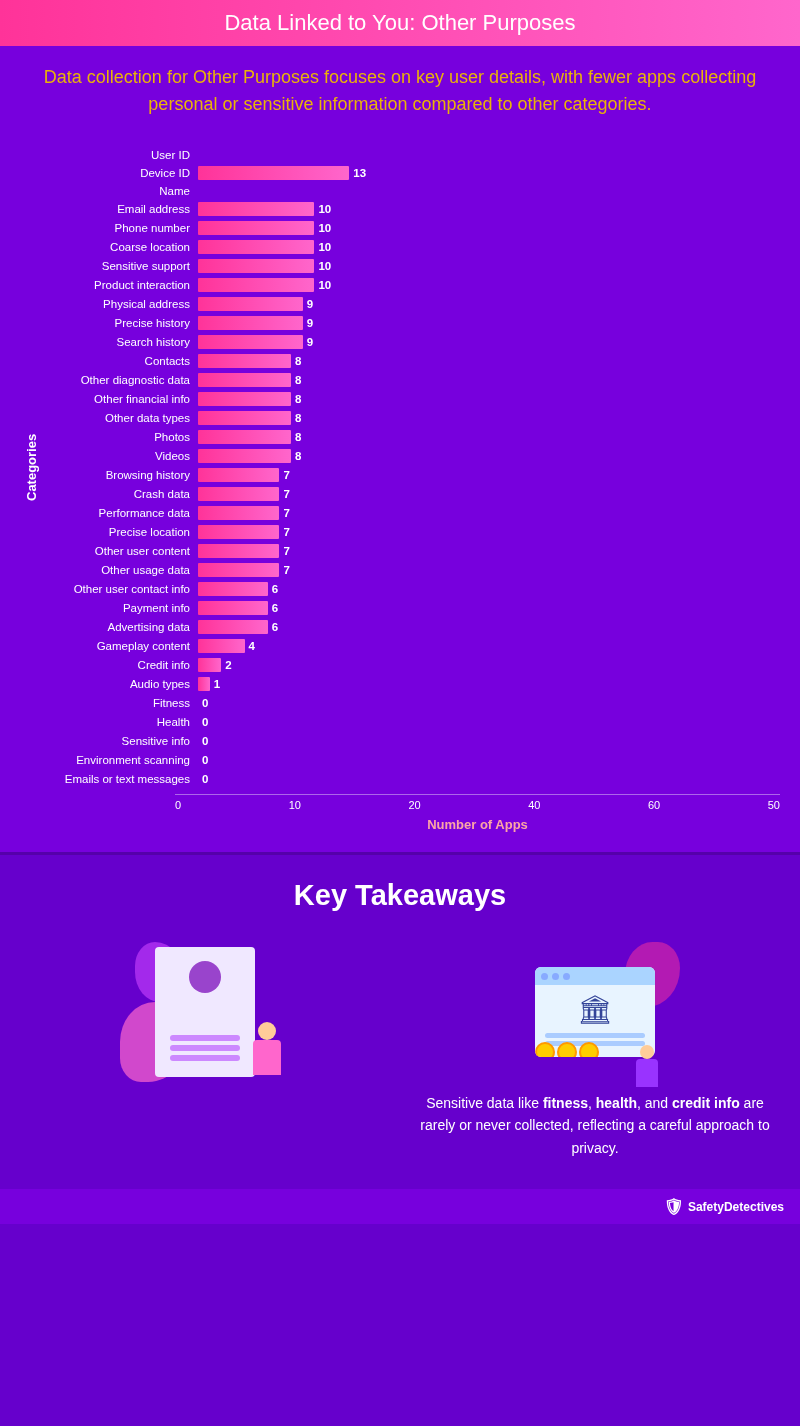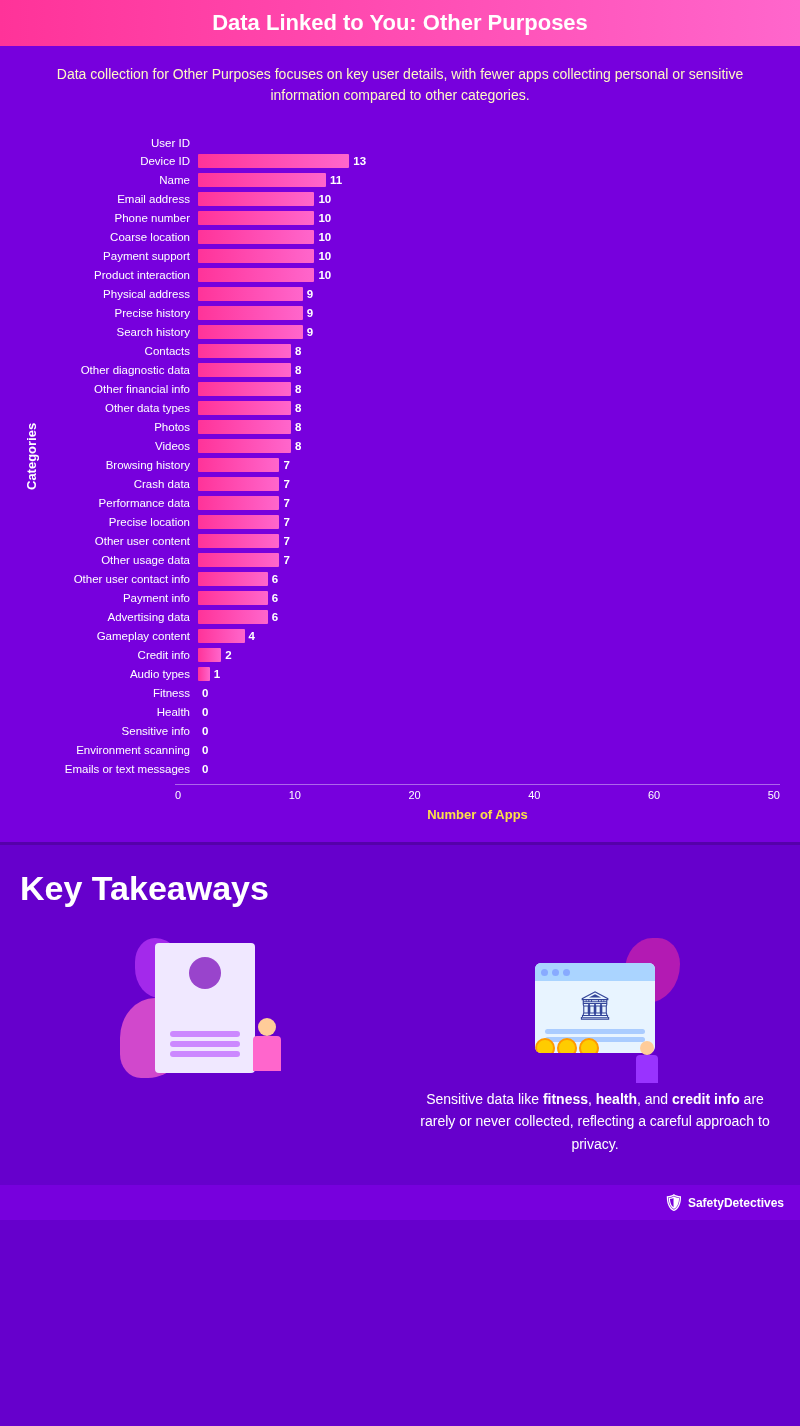--- a/index.html
+++ b/index.html
@@ -11,33 +11,33 @@
     }
 
     
     .header {
       background: linear-gradient(90deg, #ff3399, #ff66cc);
       text-align: center;
       padding: 10px 20px;
     }
     .header h1 {
       font-size: 22px;
-      font-weight: bold;
+      font-weight: normal;
       color: white;
     }
 
     
     .subtitle-section {
       background: #7700dd;
       padding: 18px 40px;
       text-align: center;
     }
     .subtitle-section p {
-      font-size: 14px;
-      color: #fef9c3;
+      font-size: 18px;
+      color: #eab308;
       line-height: 1.5;
     }
 
     
     .chart-section {
       background: #7700dd;
       padding: 10px 20px 20px 20px;
       display: flex;
       flex-direction: column;
     }
@@ -118,39 +118,39 @@
     .x-tick {
       font-size: 11px;
       color: white;
     }
 
     .x-axis-title {
       text-align: center;
       padding-left: 155px;
       font-size: 13px;
       font-weight: bold;
-      color: #fde047;
+      color: #fca5a5;
       margin-top: 6px;
     }
 
     
     .divider {
       height: 3px;
       background: #5500aa;
       margin: 0;
     }
 
     
     .takeaways-section {
       background: #6600cc;
       padding: 24px 20px 30px 20px;
     }
     .takeaways-title {
-      text-align: left;
-      font-size: 34px;
+      text-align: center;
+      font-size: 29px;
       font-weight: bold;
       color: white;
       margin-bottom: 20px;
     }
     .takeaways-cards {
       display: flex;
       flex-direction: row;
       gap: 20px;
     }
     .takeaway-card {
@@ -361,24 +361,20 @@
         </div>
         <div class="bar-row">
           <div class="bar-label">Device ID</div>
           <div class="bar-area">
             <div class="bar" style="width: 26%;"></div>
             <div class="bar-value">13</div>
           </div>
         </div>
         <div class="bar-row">
           <div class="bar-label">Name</div>
-          <div class="bar-area">
-            <div class="bar" style="width: 22%;"></div>
-            <div class="bar-value">11</div>
-          </div>
         </div>
         <div class="bar-row">
           <div class="bar-label">Email address</div>
           <div class="bar-area">
             <div class="bar" style="width: 20%;"></div>
             <div class="bar-value">10</div>
           </div>
         </div>
         <div class="bar-row">
           <div class="bar-label">Phone number</div>
@@ -388,21 +384,21 @@
           </div>
         </div>
         <div class="bar-row">
           <div class="bar-label">Coarse location</div>
           <div class="bar-area">
             <div class="bar" style="width: 20%;"></div>
             <div class="bar-value">10</div>
           </div>
         </div>
         <div class="bar-row">
-          <div class="bar-label">Payment support</div>
+          <div class="bar-label">Sensitive support</div>
           <div class="bar-area">
             <div class="bar" style="width: 20%;"></div>
             <div class="bar-value">10</div>
           </div>
         </div>
         <div class="bar-row">
           <div class="bar-label">Product interaction</div>
           <div class="bar-area">
             <div class="bar" style="width: 20%;"></div>
             <div class="bar-value">10</div>

